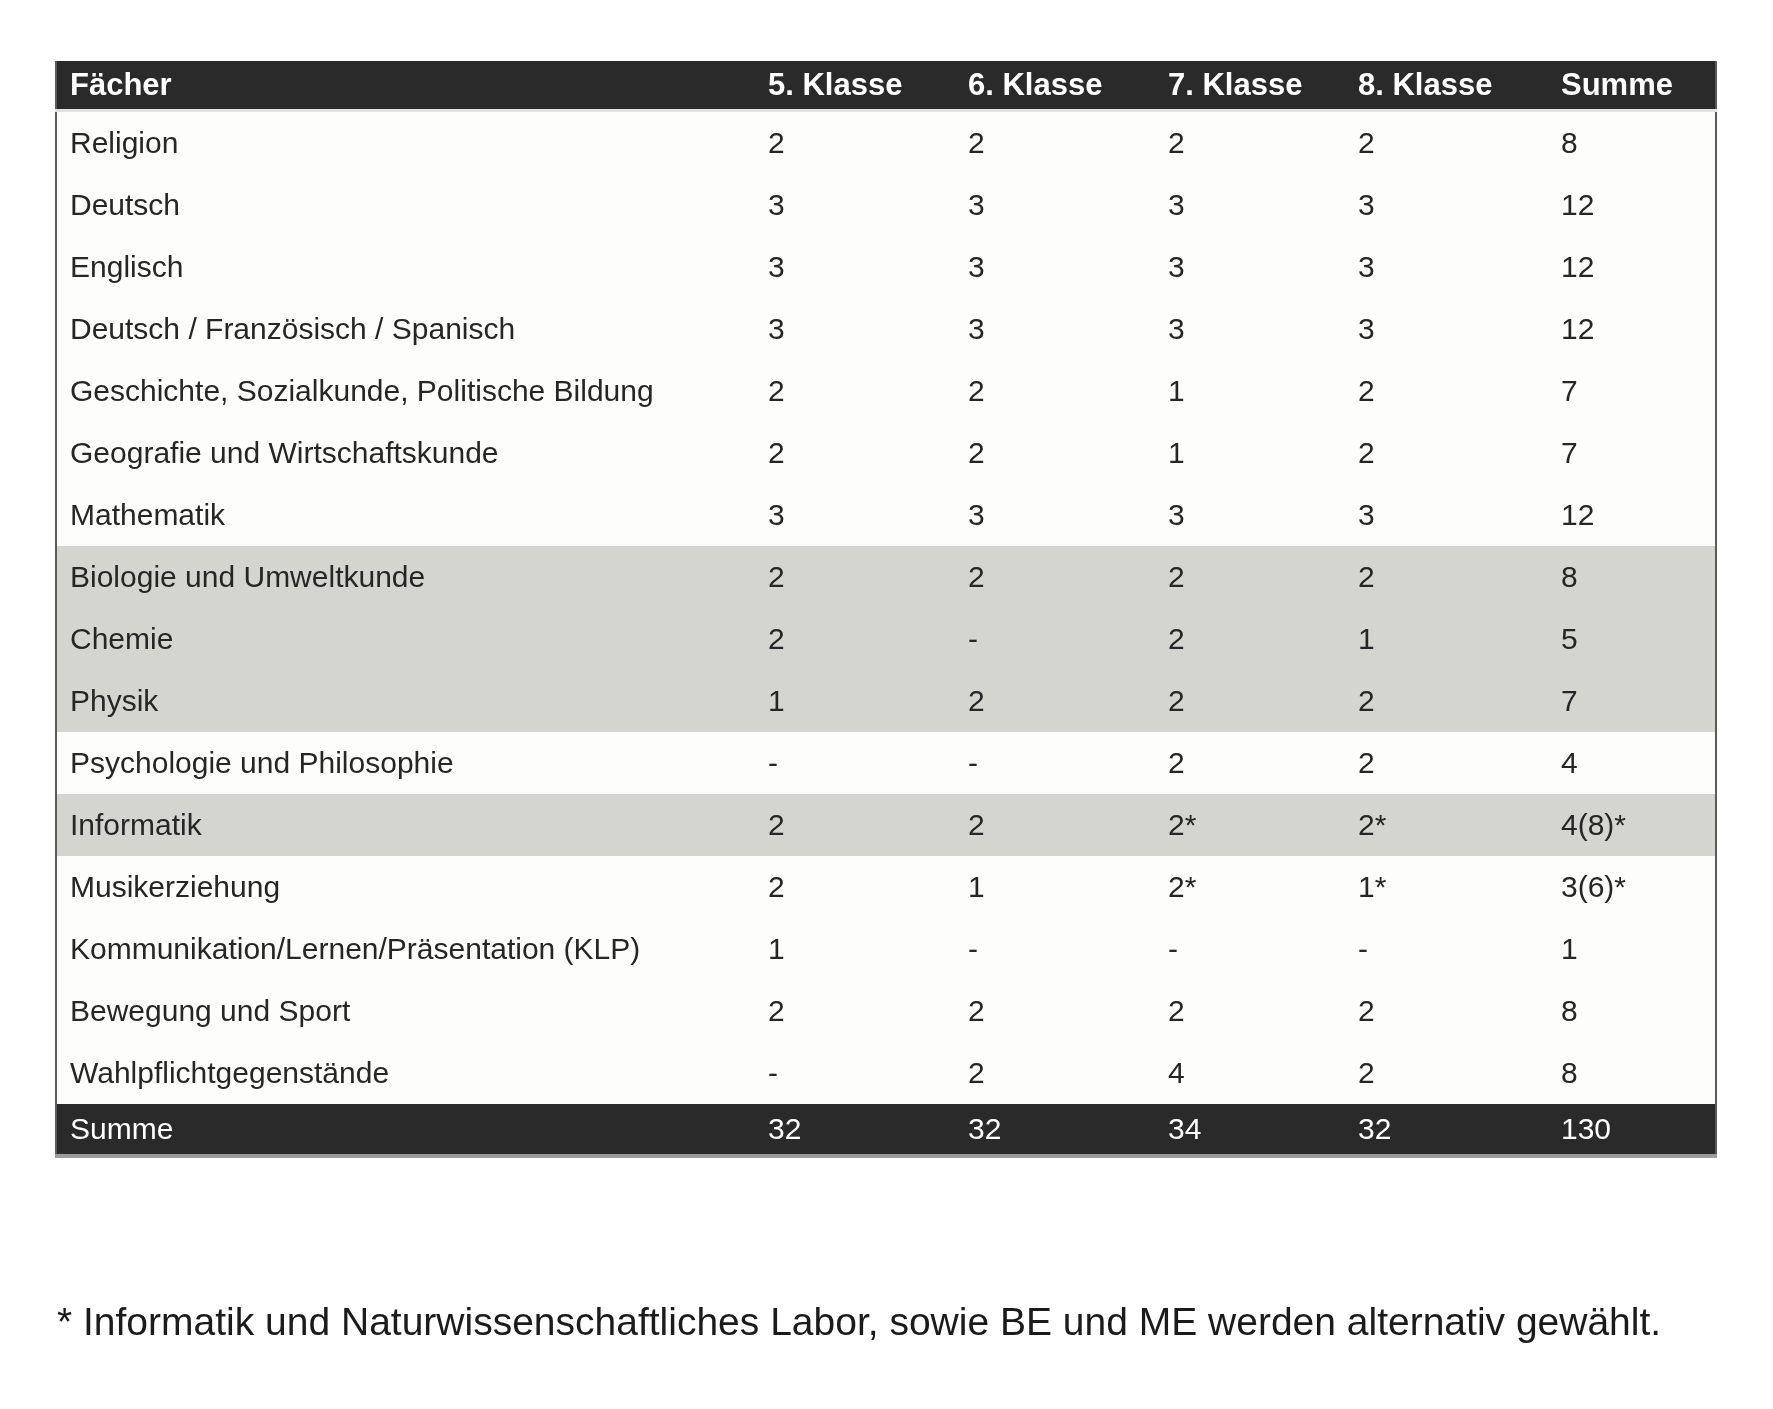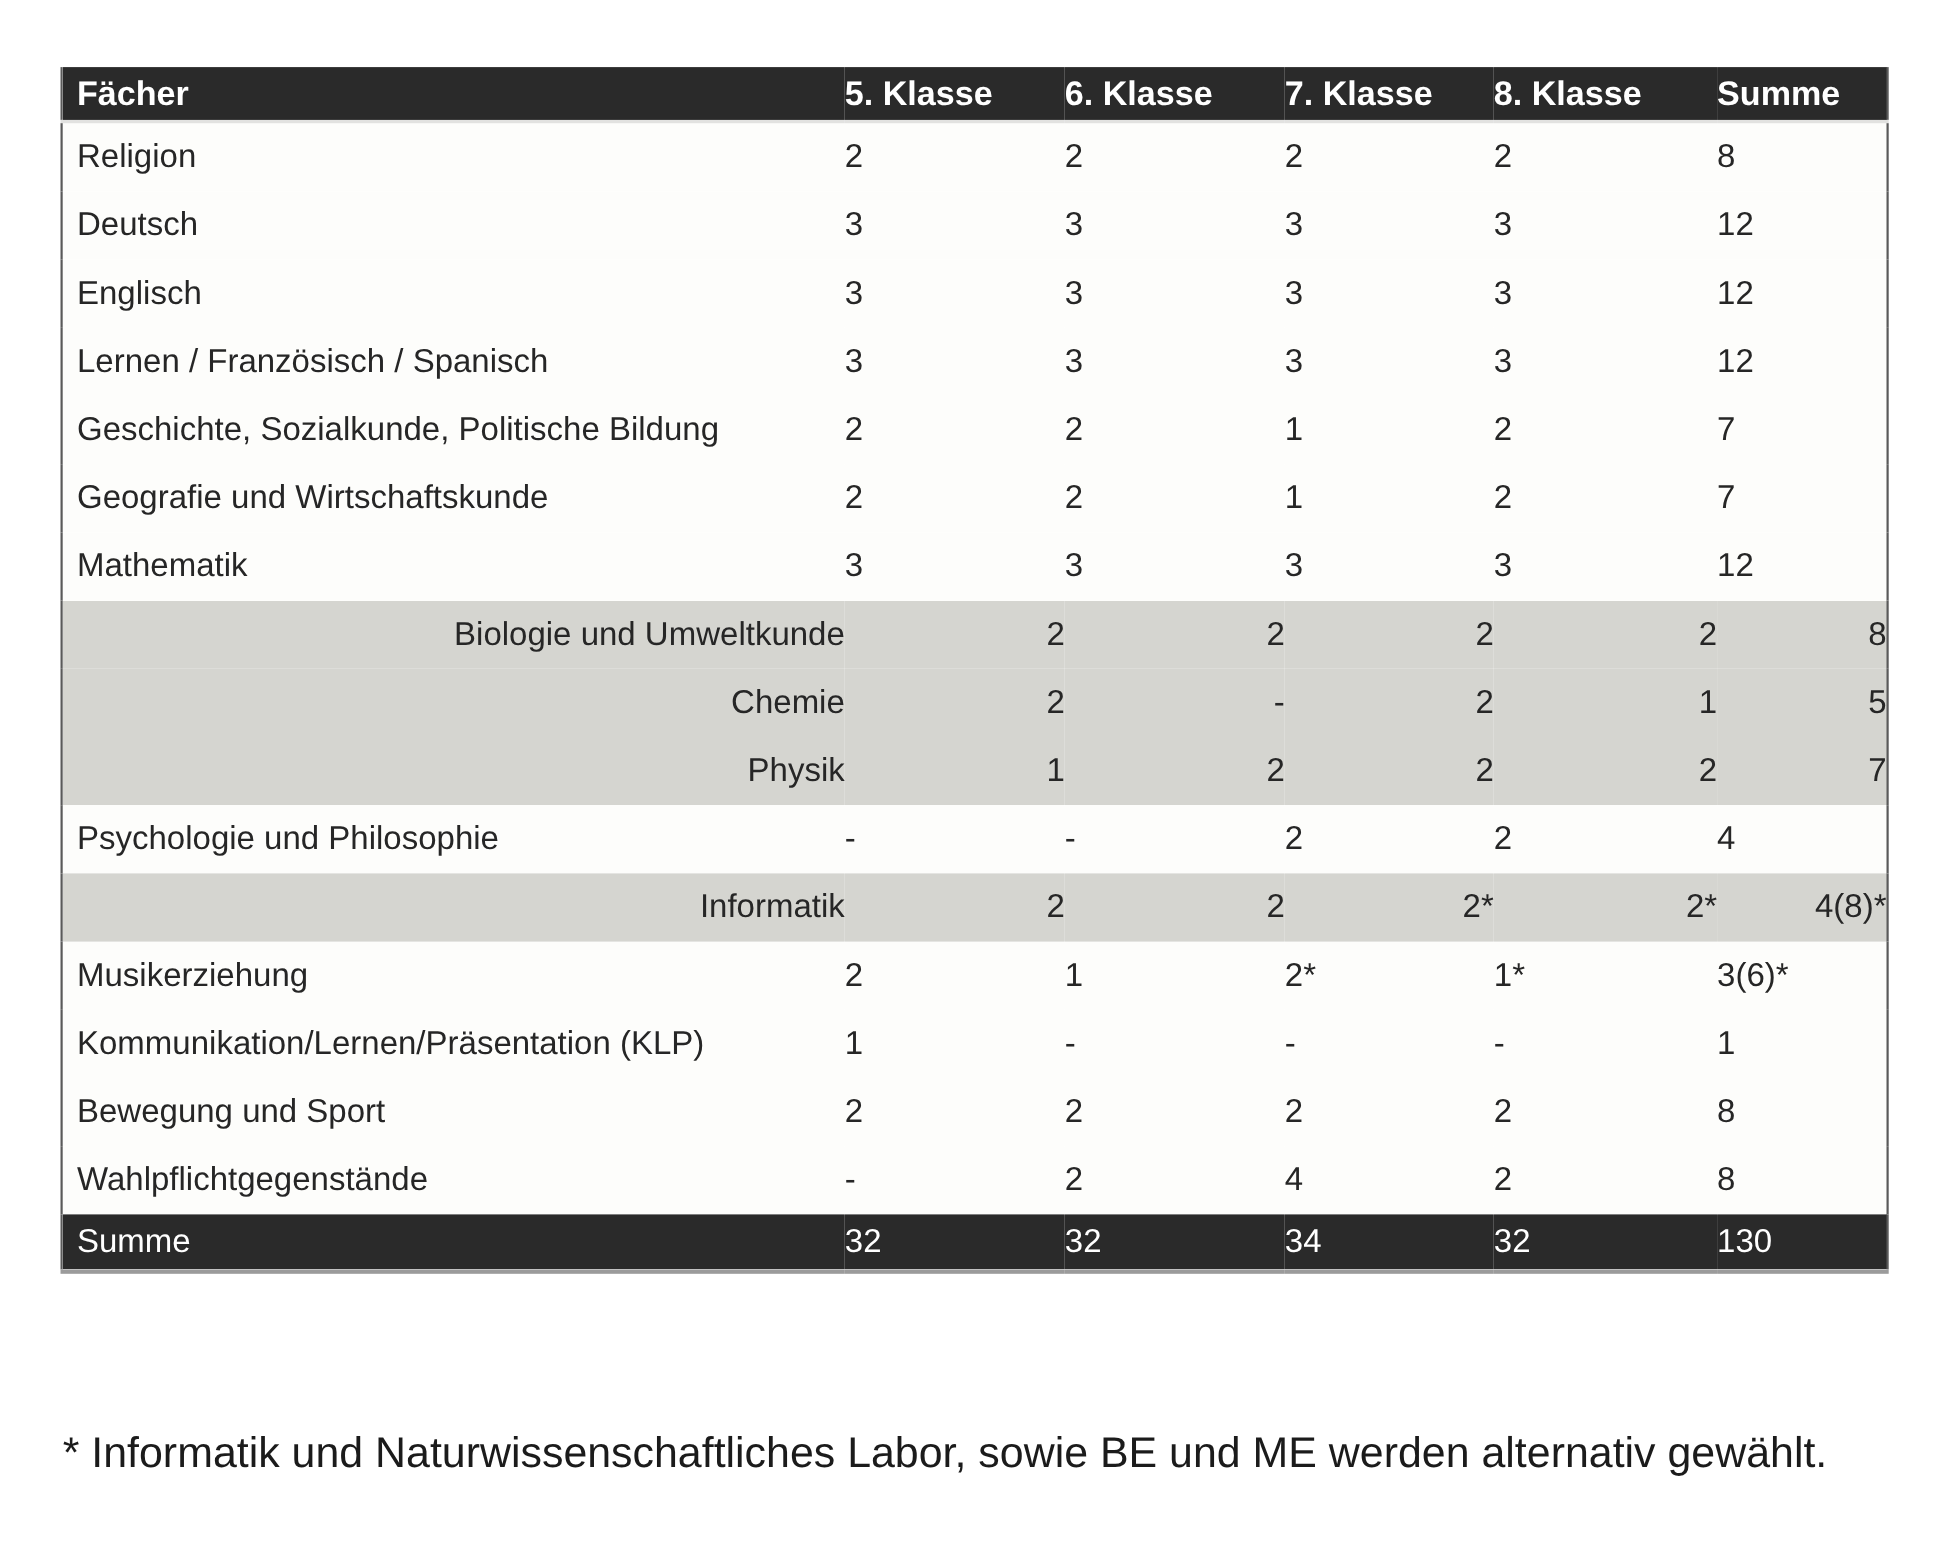--- a/index.html
+++ b/index.html
@@ -45,21 +45,20 @@
     color: var(--body-text, #262626);
     font-size: 30px;
     height: 62px;
     padding: 0;
     vertical-align: middle;
     white-space: nowrap;
     overflow: hidden;
   }
   table.curriculum tbody tr.shaded td {
     background: var(--shaded-bg, #d5d5d0);
-    text-align: right;
   }
   table.curriculum tfoot td {
     background: var(--header-bg, #2a2a2a);
     color: var(--header-text, #ffffff);
     font-size: 30px;
     height: 50px;
     padding: 0;
     vertical-align: middle;
     border-bottom: 4px solid var(--footer-shadow, #9b9b9b);
     white-space: nowrap;
@@ -122,21 +121,21 @@
         </tr>
         <tr>
           <td class="subject">Englisch</td>
           <td>3</td>
           <td>3</td>
           <td>3</td>
           <td>3</td>
           <td>12</td>
         </tr>
         <tr>
-          <td class="subject">Lernen / Französisch / Spanisch</td>
+          <td class="subject">Deutsch / Französisch / Spanisch</td>
           <td>3</td>
           <td>3</td>
           <td>3</td>
           <td>3</td>
           <td>12</td>
         </tr>
         <tr>
           <td class="subject">Geschichte, Sozialkunde, Politische Bildung</td>
           <td>2</td>
           <td>2</td>

